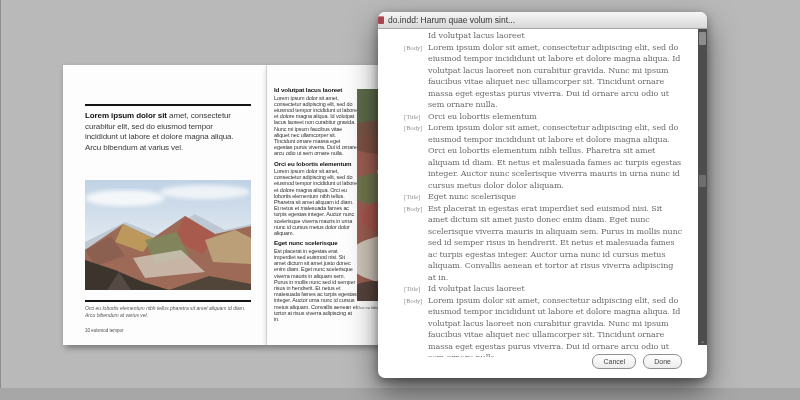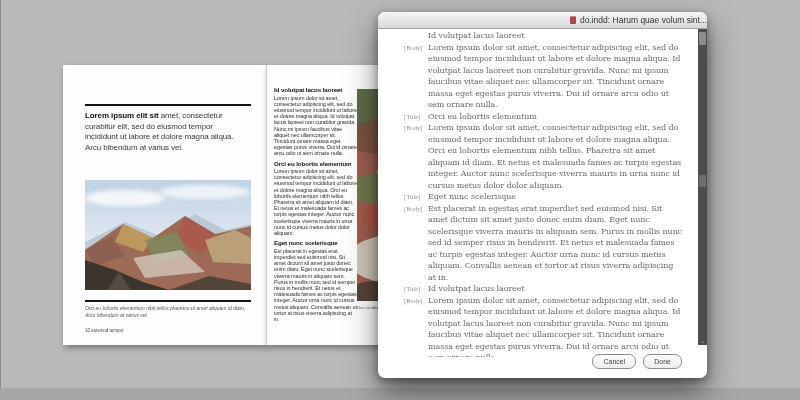--- a/index.html
+++ b/index.html
@@ -23,21 +23,21 @@
   .col2-heading{font-size:6.2px;font-weight:bold;color:#101010;margin:3px 0 1.5px;letter-spacing:-.1px;}
   .col2-body{font-size:5.5px;line-height:6.2px;color:#333;letter-spacing:-.12px;}
   #strip{position:absolute;left:90px;top:24px;width:112px;height:212px;}
   #strip-caption{position:absolute;left:90px;top:240px;width:100px;font-size:4px;color:#555;font-style:italic;line-height:5px;}
 
   
   #modal{position:absolute;left:378px;top:12px;width:329px;height:366px;background:#fff;
          border-radius:7px;box-shadow:0 14px 30px rgba(0,0,0,.5),0 3px 8px rgba(0,0,0,.35);}
   #titlebar{position:absolute;left:0;top:0;right:0;height:16px;border-radius:7px 7px 0 0;
             background:linear-gradient(#f6f6f6,#d8d8d8);border-bottom:1px solid #a6a6a6;
-            display:flex;align-items:center;justify-content:flex-end;gap:4px;}
+            display:flex;align-items:center;justify-content:flex-start;gap:4px;}
   #doc-icon{width:6px;height:8px;background:#a8474f;border-radius:1px;box-shadow:inset 0 1px 0 rgba(255,255,255,.35);}
   #modal-title{font-size:8.5px;color:#333;}
   #story{position:absolute;left:0;top:18px;width:312px;height:327px;overflow:hidden;}
   .srow{display:flex;}
   .stag{flex:none;width:50px;padding-left:26px;box-sizing:border-box;
         font-family:Liberation Serif, serif;font-size:6.5px;line-height:11.5px;color:#919191;}
   .stxt{flex:none;width:255px;font-family:"DejaVu Serif",serif;font-size:8px;line-height:11.5px;
         color:#6b6b6b;letter-spacing:-.1px;}
   #scroll-track{position:absolute;right:0;top:17px;width:9px;height:316px;background:#4d4d4d;}
   #scroll-thumb{position:absolute;left:1px;top:3px;width:7px;height:13px;background:#8d8d8d;border-radius:1px;}
@@ -51,21 +51,21 @@
 </head>
 <body>
 
 <div id="canvas">
   <div class="edge-line"></div>
   <div class="bottom-strip"></div>
 
   <div class="page" id="left-page">
     <div class="rule" style="top:39px;"></div>
     <div id="intro">
-      <b>Lorem ipsum elit sit</b><span> amet, consectetur curabitur elit, sed do eiusmod tempor incididunt ut labore et dolore magna aliqua. Arcu bibendum at varius vel.</span>
+      <b>Lorem ipsum dolor sit</b><span> amet, consectetur curabitur elit, sed do eiusmod tempor incididunt ut labore et dolore magna aliqua. Arcu bibendum at varius vel.</span>
     </div>
     <svg id="photo" viewBox="0 0 166 110" preserveAspectRatio="none">
       <defs>
         <linearGradient id="sky" x1="0" y1="0" x2="0" y2="1">
           <stop offset="0" stop-color="#bfd2e4"></stop>
             <stop offset="0.7" stop-color="#e9eef4"></stop>
             <stop offset="1" stop-color="#f0f2f4"></stop>
         </linearGradient>
         <filter id="blur1">
             <feGaussianBlur stdDeviation="2.2"></feGaussianBlur>

